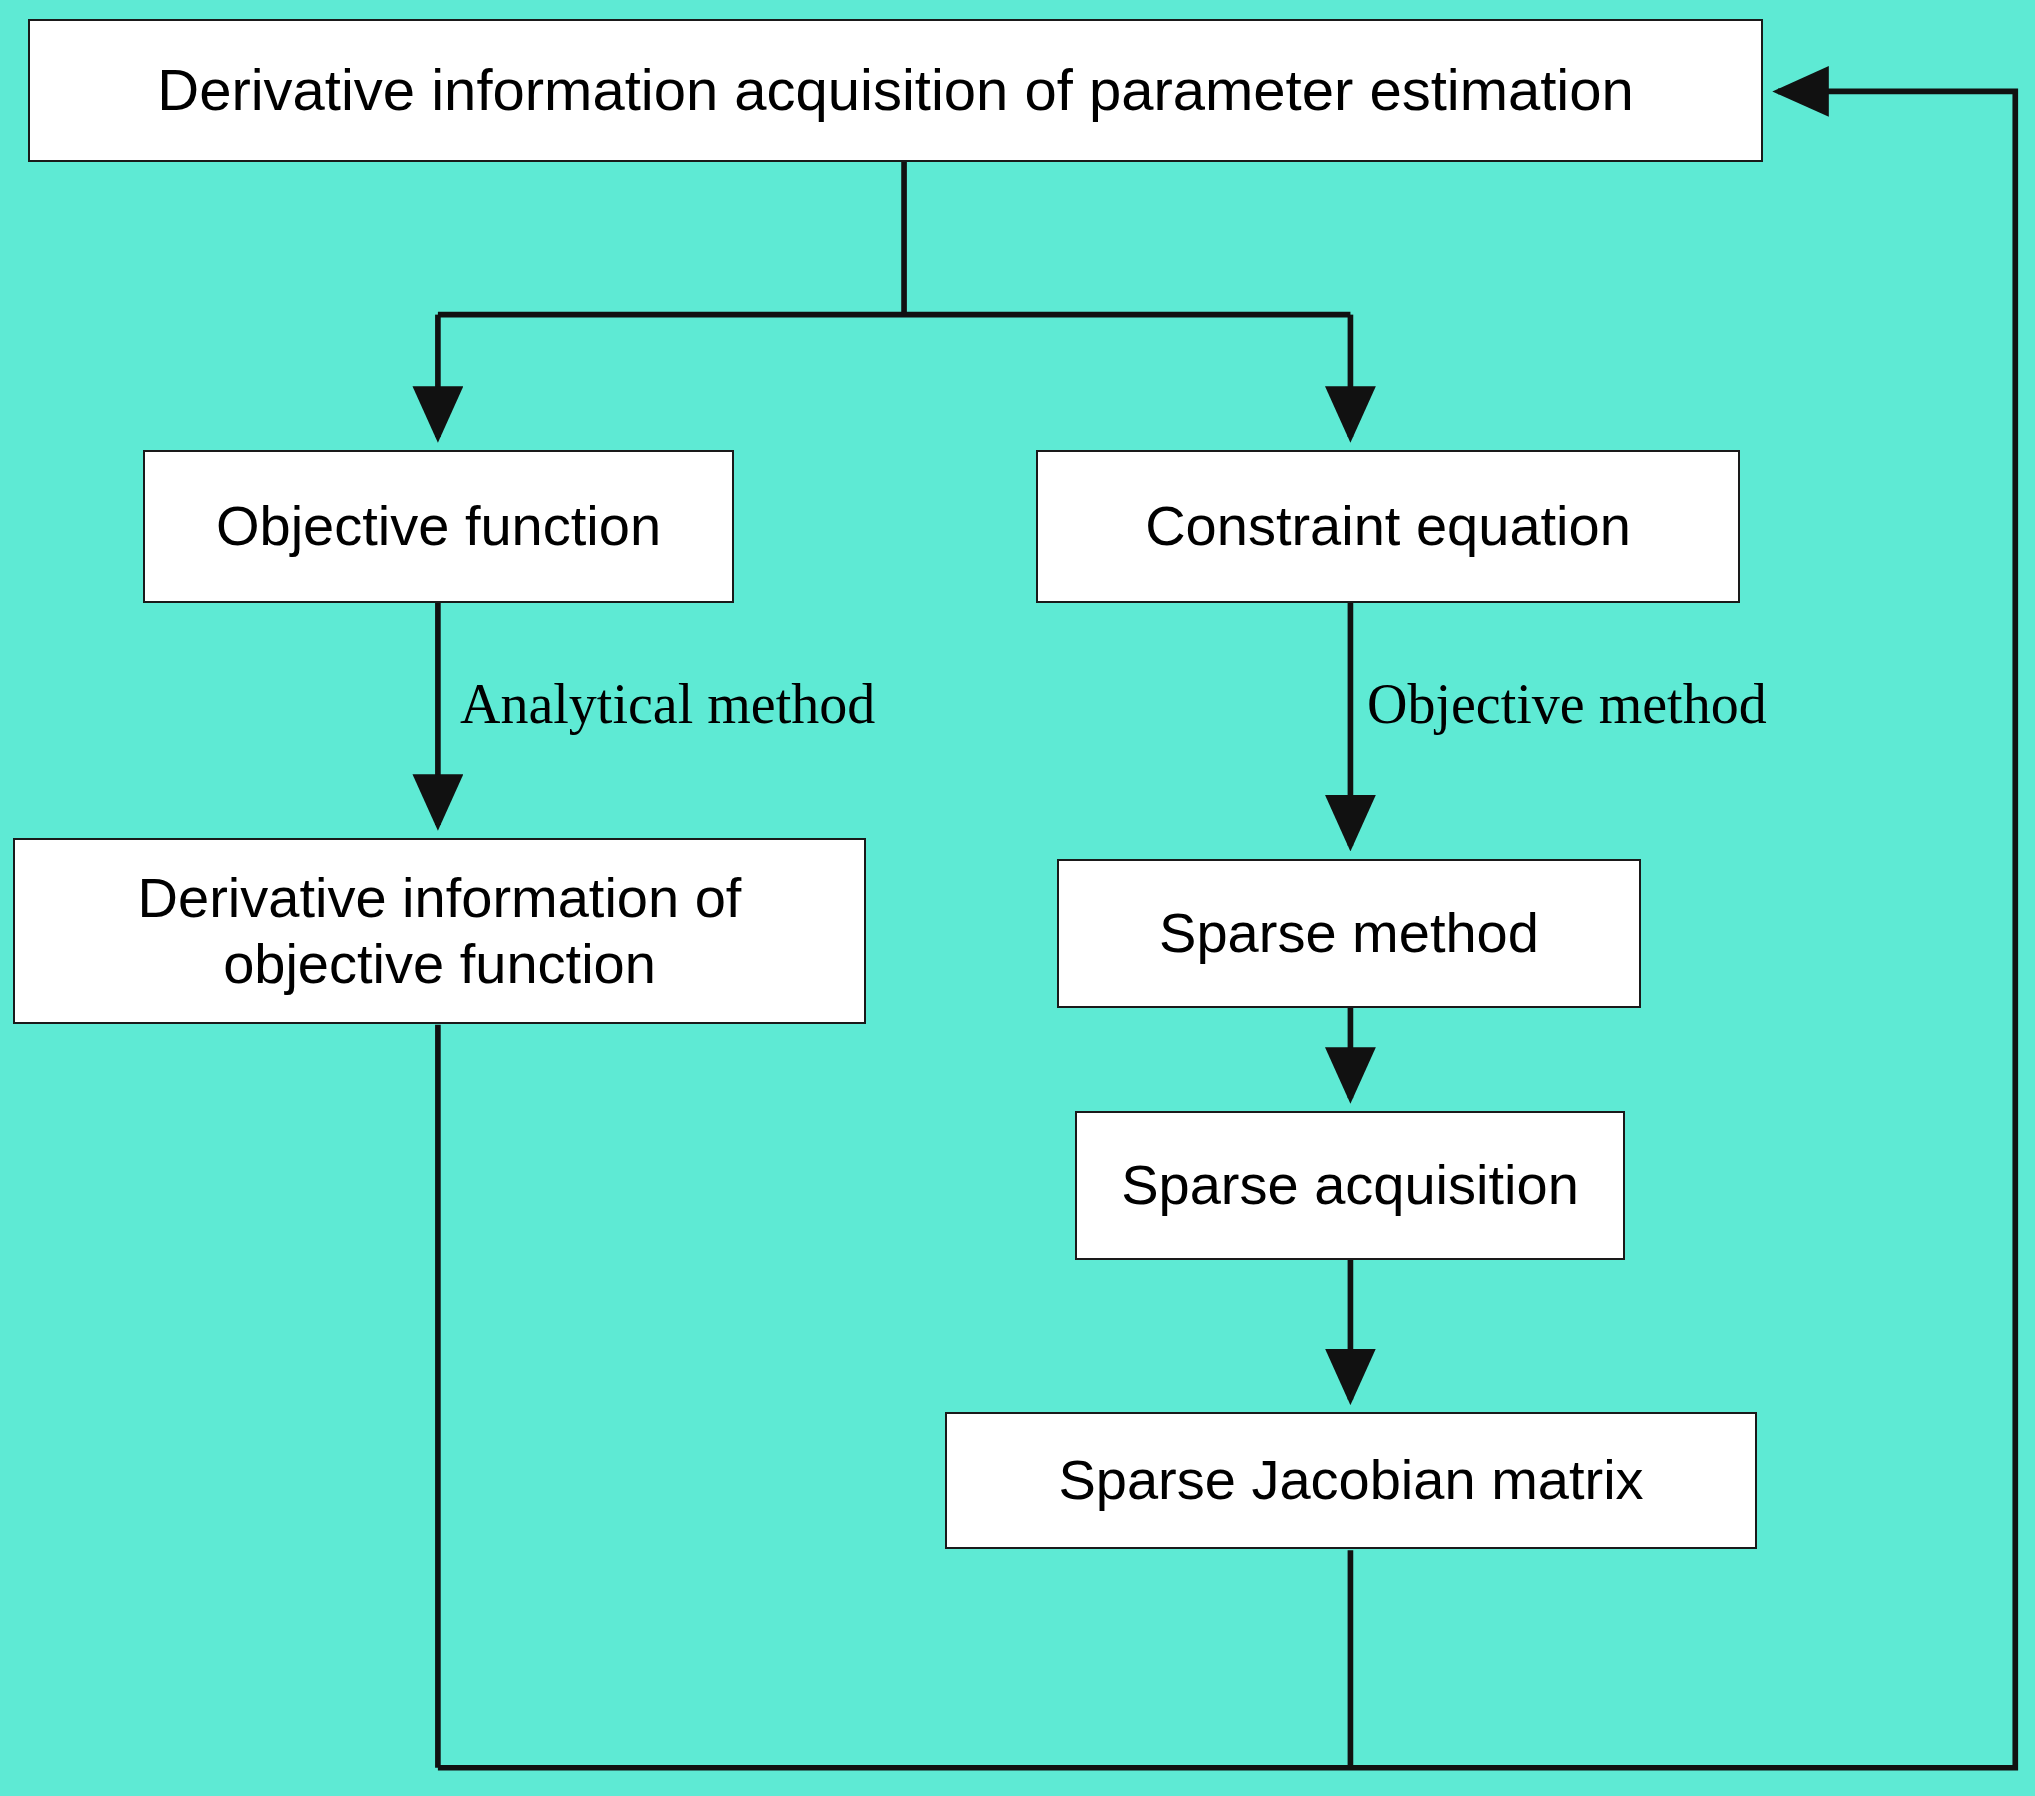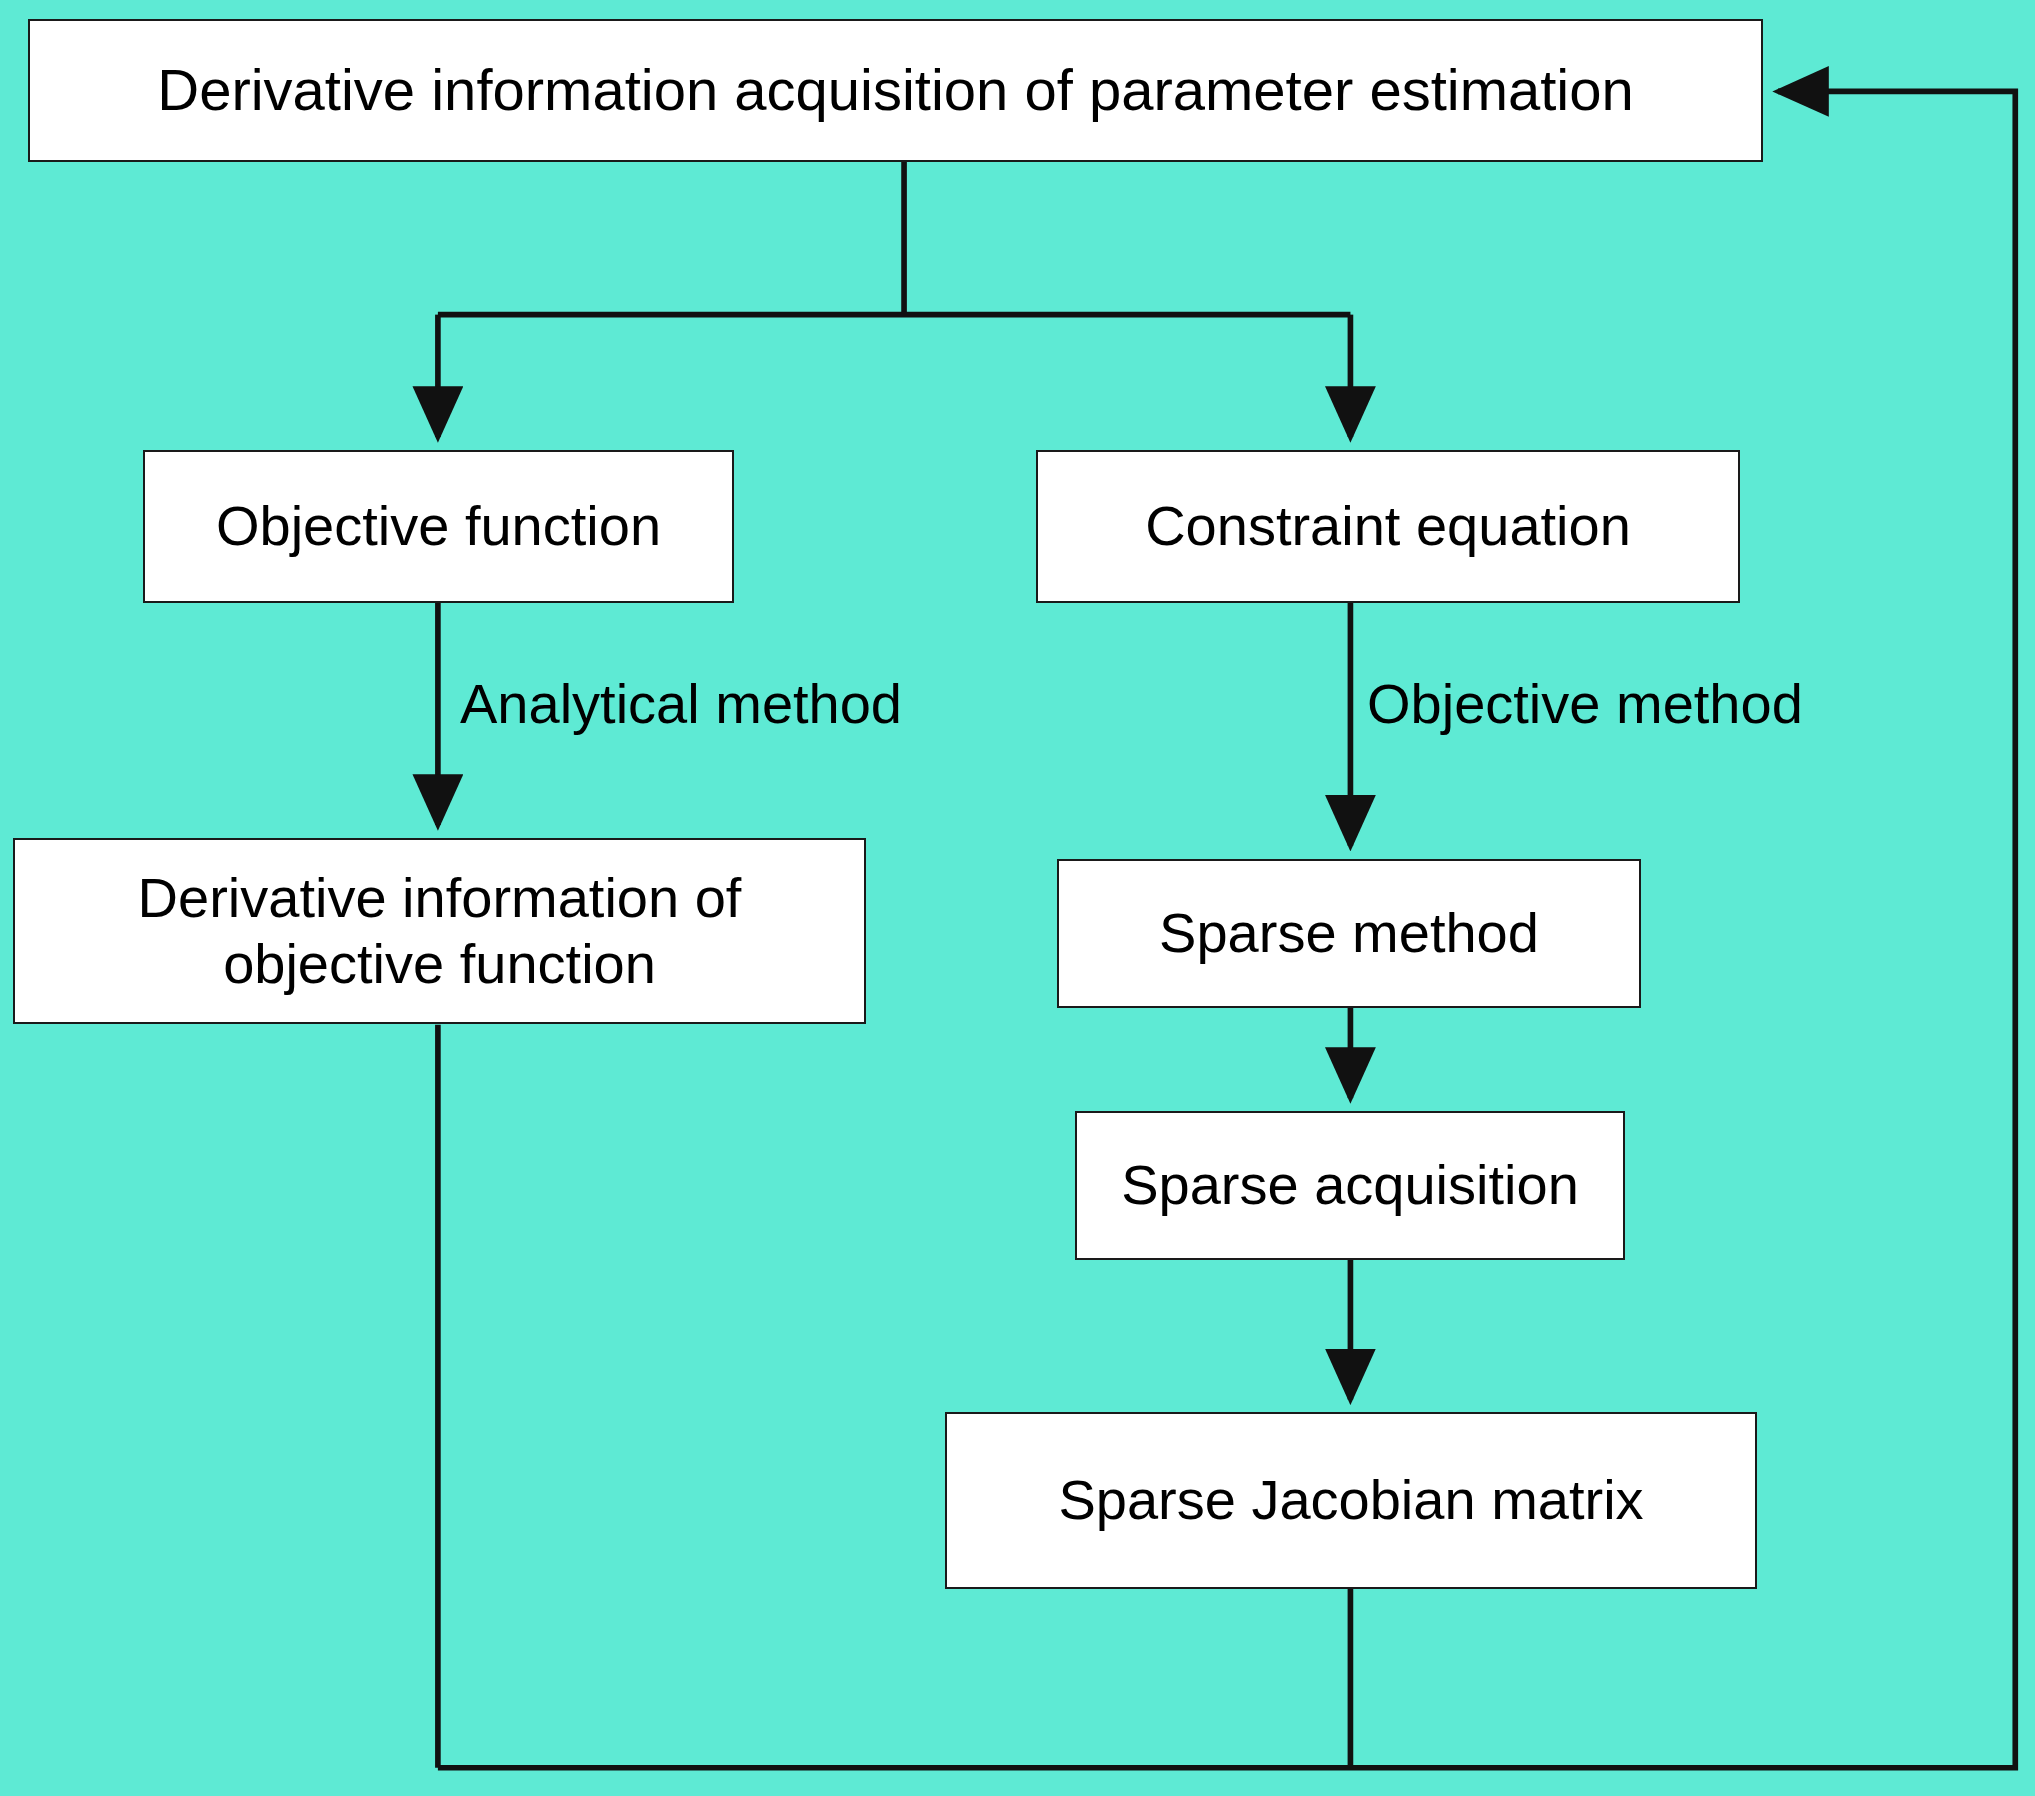--- a/index.html
+++ b/index.html
@@ -38,20 +38,21 @@
   }
   .node-label {
     display: block;
     white-space: pre-line;
   }
   .edge-label {
     position: absolute;
     color: #000000;
     white-space: nowrap;
     line-height: 1;
+    font-family: Liberation Serif, serif;
   }
 </style>
 </head>
 <body>
 
 <div id="canvas">
 
   <svg id="edges" viewBox="0 0 2162 1908" xmlns="http://www.w3.org/2000/svg">
     <defs>
       <marker id="arrowhead" markerWidth="10" markerHeight="9" refX="9" refY="4.5" orient="auto" markerUnits="strokeWidth">
@@ -103,21 +104,21 @@
   </div>
 
   <div class="node" style="left:1057px; top:859px; width:584px; height:149px; font-size:56px;">
     <span class="node-label">Sparse method</span>
   </div>
 
   <div class="node" style="left:1075px; top:1111px; width:550px; height:149px; font-size:56px;">
     <span class="node-label">Sparse acquisition</span>
   </div>
 
-  <div class="node" style="left:945px; top:1412px; width:812px; height:177px; font-size:56px;">
+  <div class="node" style="left:945px; top:1412px; width:812px; height:137px; font-size:56px;">
     <span class="node-label">Sparse Jacobian matrix</span>
   </div>
 
   <div class="edge-label" style="left:460px; top:676px; font-size:56px;">Analytical method</div>
 
   <div class="edge-label" style="left:1367px; top:676px; font-size:56px;">Objective method</div>
 
 </div>
 
 

